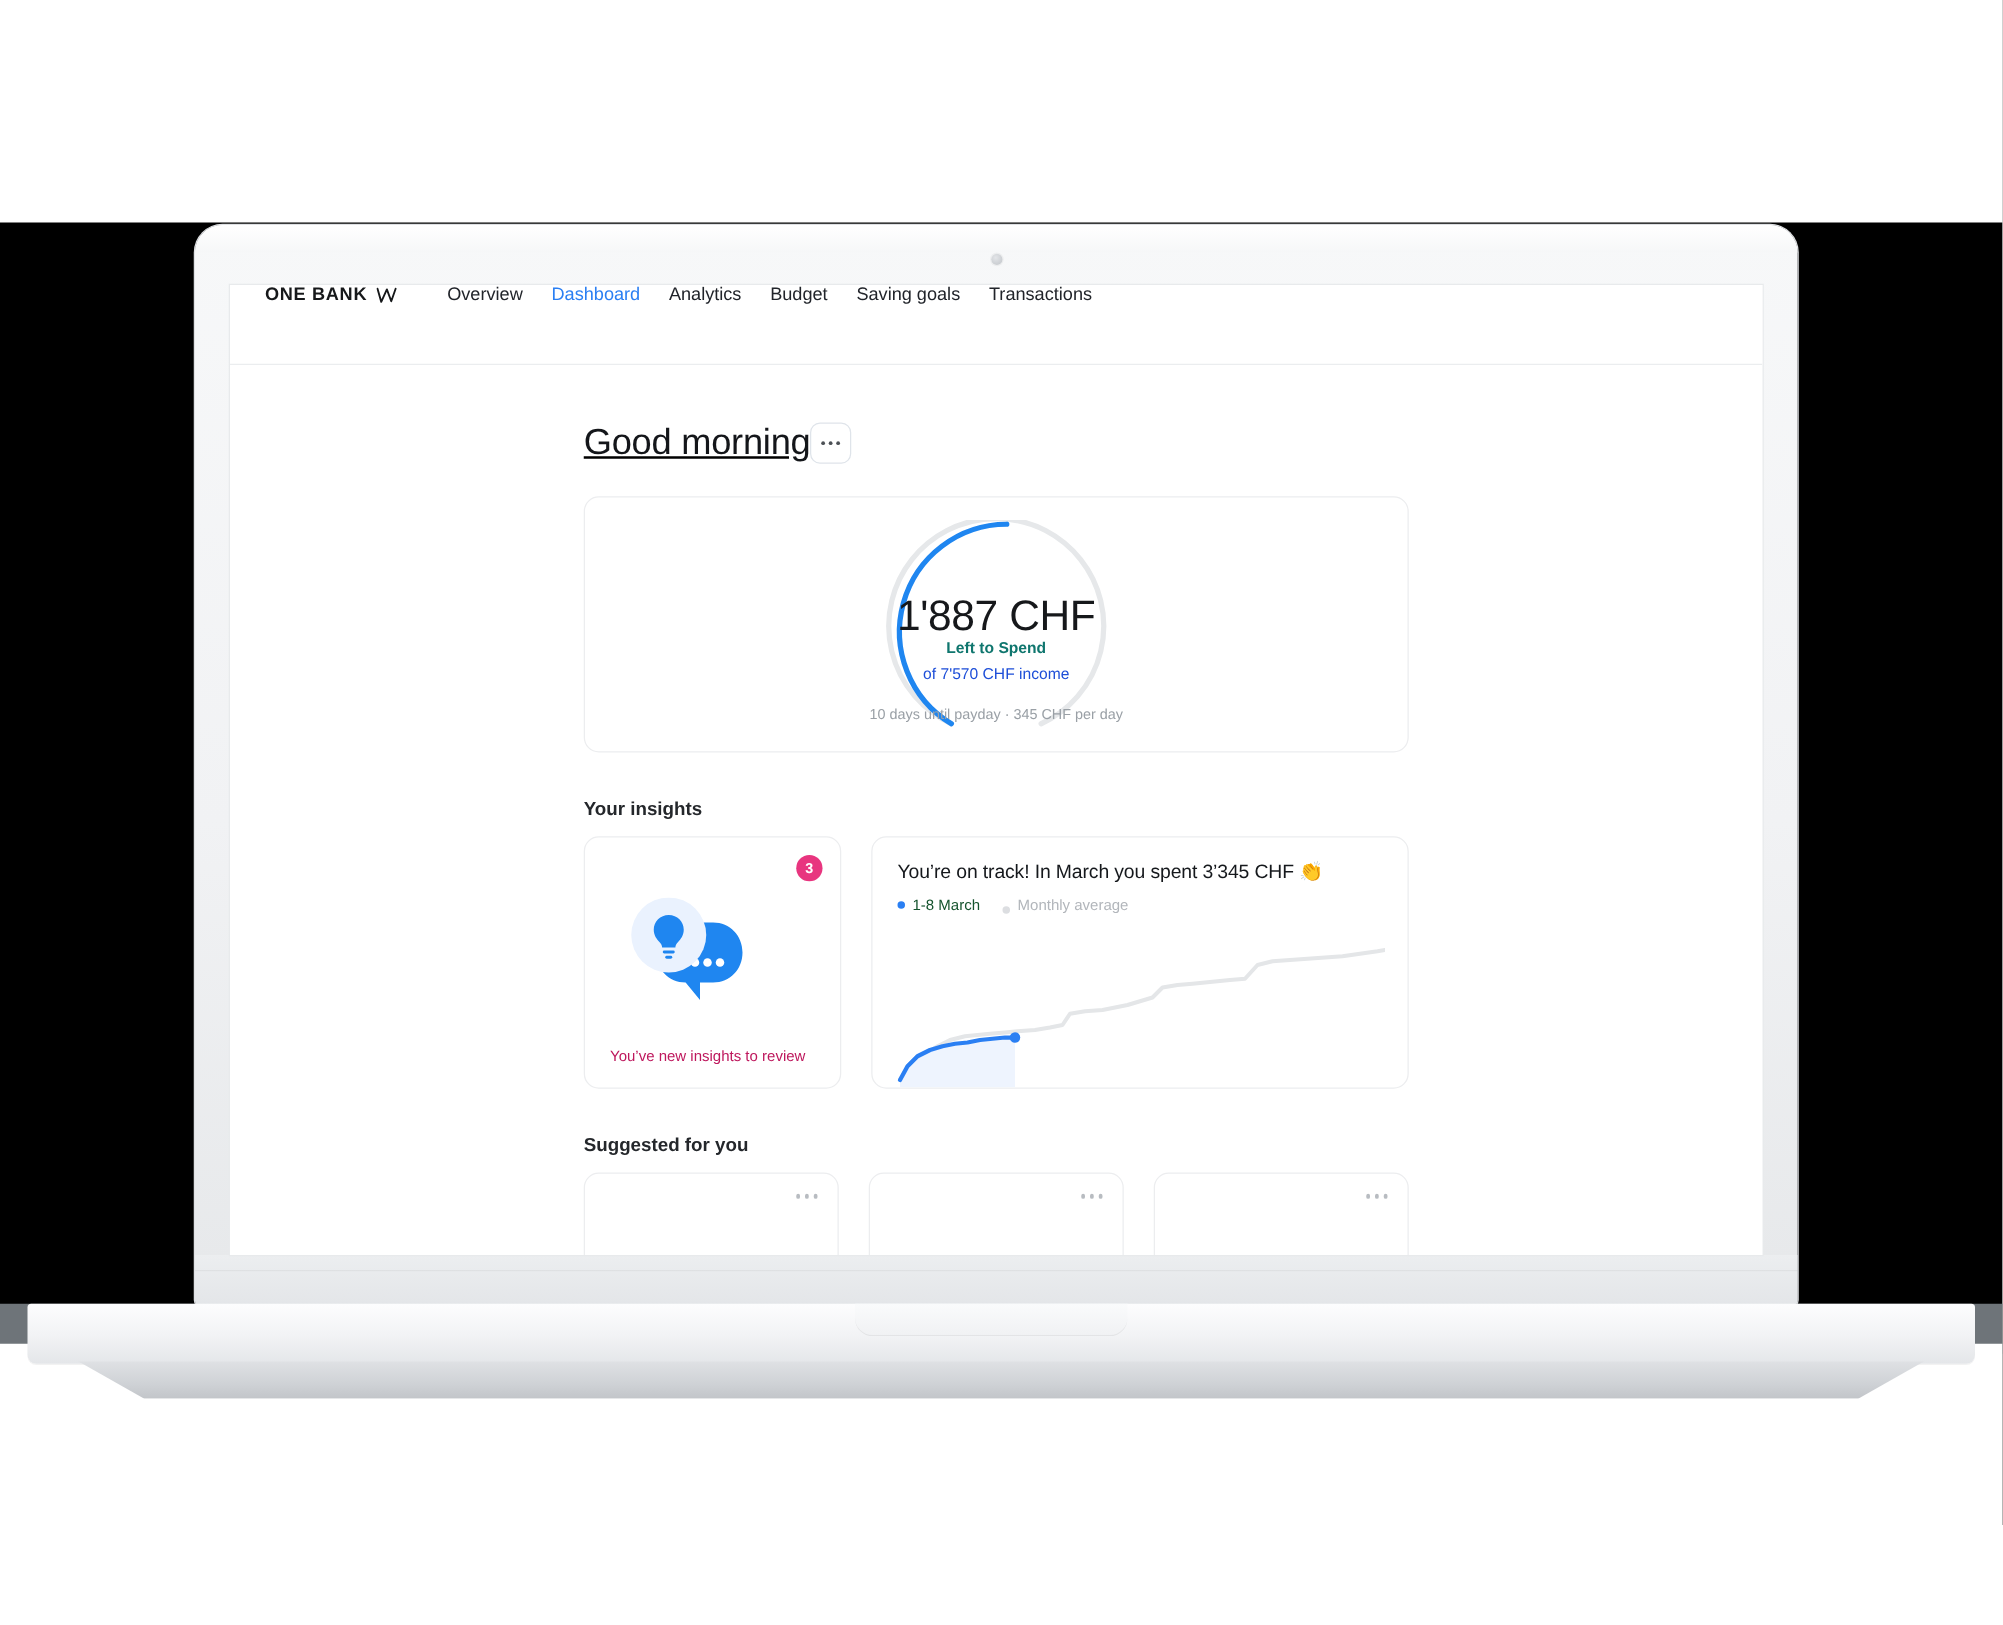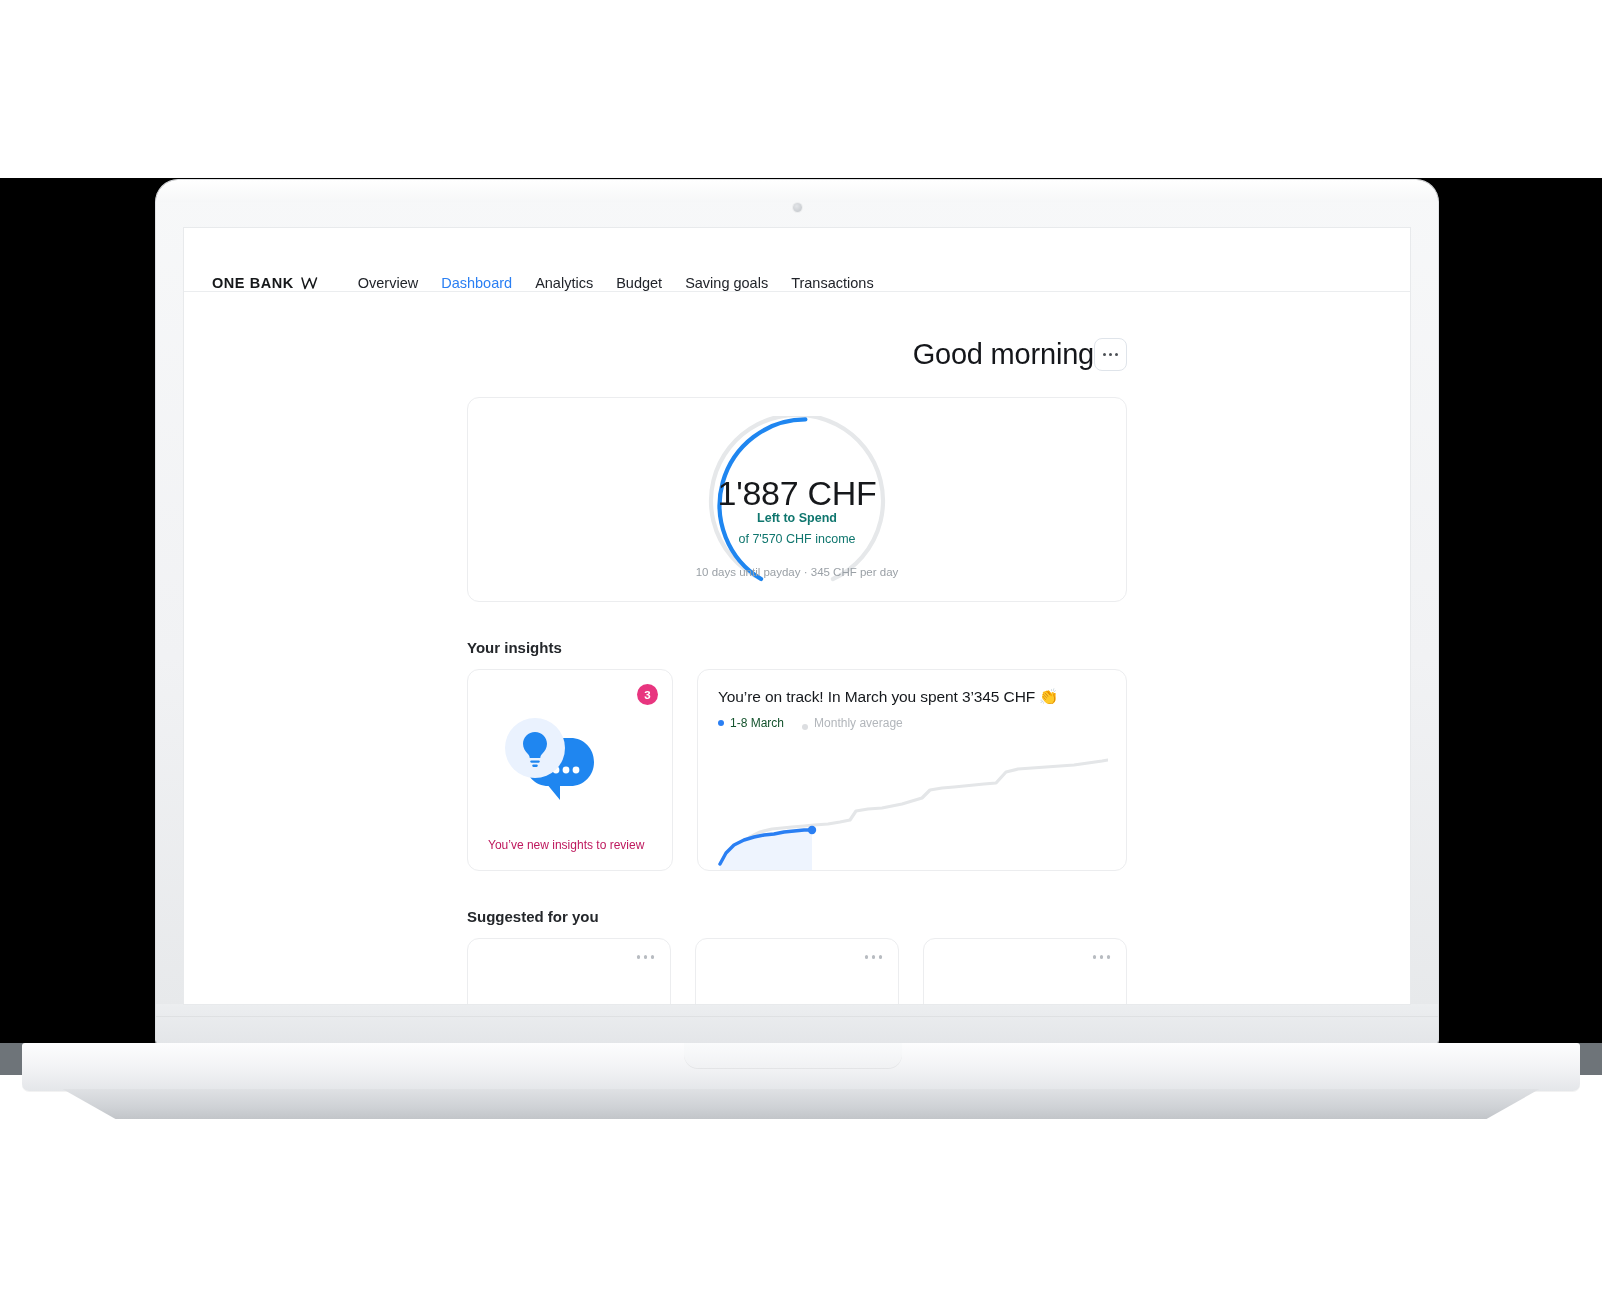--- a/index.html
+++ b/index.html
@@ -77,38 +77,38 @@
   }
   .foot{
     position:absolute; left:22px; top:1089px; width:1558px; height:30px;
     background:linear-gradient(180deg,#dfe1e4 0%,#cfd2d6 60%,#c2c5c9 100%);
     clip-path:polygon(2.6% 0, 97.4% 0, 94% 100%, 6% 100%);
   }
 
   
   .nav{
     height:64px; border-bottom:1px solid #ebedef;
-    display:flex; align-items:flex-end; padding:0 28px;
+    display:flex; align-items:flex-start; padding:0 28px;
     background:#fff;
   }
   .brand{
     font-size:14.5px; font-weight:700; letter-spacing:.55px; color:#16181a;
     display:flex; align-items:center; gap:7px; margin-right:40px;
   }
   .brand svg{ display:block; }
   .navlinks{ display:flex; align-items:center; gap:23px; }
   .navlink{
     font-size:14.5px; color:#21242a; white-space:nowrap; cursor:pointer;
   }
   .navlink.active{ color:#2a7ff3; }
 
   .page{ padding:46px 0 0 0; }
   .wrap{ width:660px; margin:0 auto; }
 
-  .page-head{ display:flex; align-items:center; justify-content:flex-end; }
+  .page-head{ display:flex; align-items:center; justify-content:flex-start;text-decoration:underline; }
   .greeting{ font-size:29px; font-weight:400; color:#14161a; letter-spacing:-.2px; }
   .more-btn{
     width:33px; height:33px; border:1px solid #dfe4ea; border-radius:8px;
     background:#fff; display:flex; align-items:center; justify-content:center;
     cursor:pointer;
   }
   .dots{ display:flex; gap:3px; }
   .dots i{ width:3px; height:3px; border-radius:50%; background:#4c5055; display:block; }
 
   .card{
@@ -121,21 +121,21 @@
   .g-amount{
     position:absolute; left:0; right:0; top:76px; text-align:center;
     font-size:34px; color:#16181b; letter-spacing:-.3px;
   }
   .g-label{
     position:absolute; left:0; right:0; top:113px; text-align:center;
     font-size:12.5px; font-weight:700; color:#0f766e;
   }
   .g-sub{
     position:absolute; left:0; right:0; top:134px; text-align:center;
-    font-size:12.5px; color:#0f766e;
+    font-size:12.5px; color:#1d4ed8;
   }
   .g-foot{
     position:absolute; left:0; right:0; top:168px; text-align:center;
     font-size:11.5px; color:#9aa0a6;
   }
 
   .section-title{ font-size:15px; font-weight:700; color:#24272b; margin:37px 0 13px; }
 
   .insights-row{ display:flex; gap:24px; }
   .insight-card{

